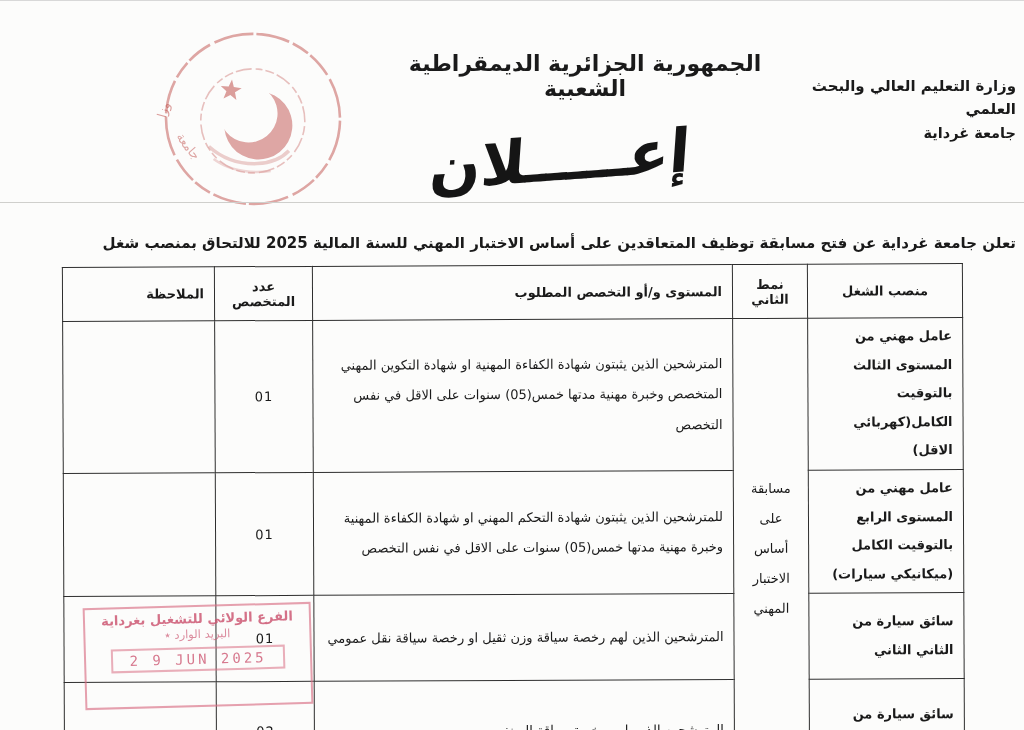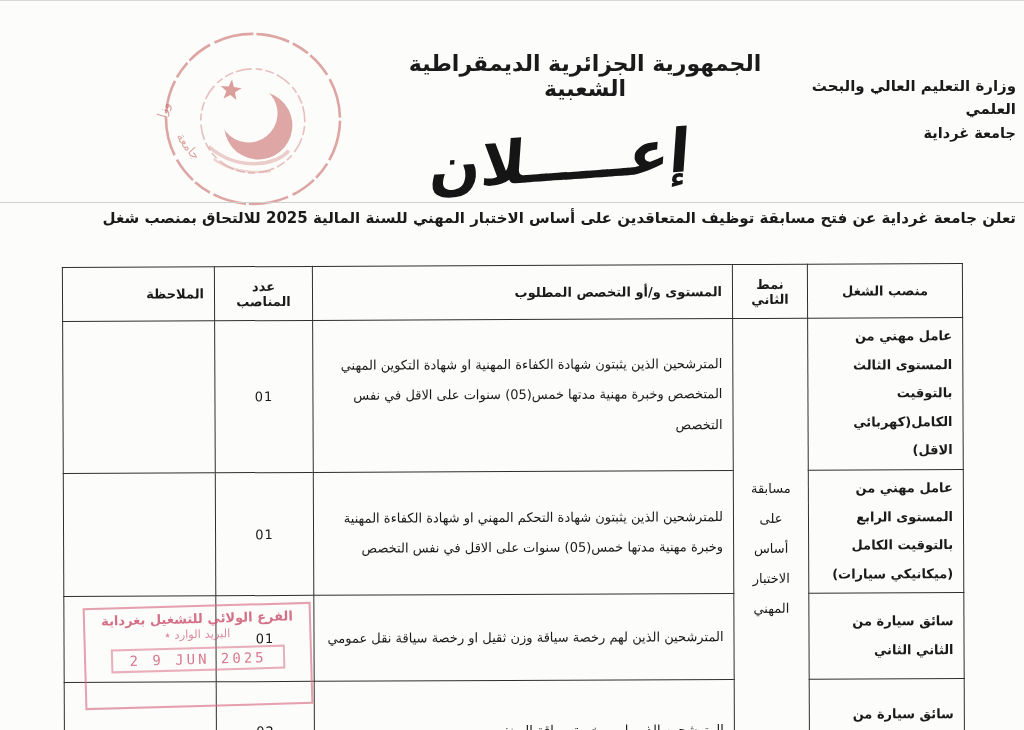--- a/index.html
+++ b/index.html
@@ -19,21 +19,21 @@
   }
   .hdr-right .ministry{font-size:15px;}
   .hdr-right .university{font-size:14.5px;}
   .calligraphy{
     position:absolute;top:118px;left:405px;width:310px;height:80px;
     font-size:60px;font-weight:bold;text-align:center;line-height:80px;
     transform:rotate(-4deg) skewX(-8deg);color:#151515;
   }
   .divider{position:absolute;top:201px;left:0;width:1024px;height:1px;background:#cfcfcc;}
   .intro{
-    position:absolute;top:205px;right:8px;left:60px;
+    position:absolute;top:230px;right:8px;left:60px;
     text-align:right;font-size:15px;font-weight:bold;line-height:1.6;
   }
   table.jobs{
     position:absolute;top:264px;left:63px;width:900px;
     border-collapse:collapse;table-layout:fixed;direction:rtl;
     transform:rotate(-0.25deg);
   }
   table.jobs th,table.jobs td{
     border:1.5px solid #2e2e2e;vertical-align:middle;
     font-size:13px;padding:4px 10px;overflow:hidden;
@@ -110,21 +110,21 @@
         <col style="width:75px">
         <col style="width:420px">
         <col style="width:98px">
         <col style="width:152px">
     </colgroup>
     <tbody>
         <tr class="hdr">
       <th>منصب الشغل</th>
       <th>نمط الثاني</th>
       <th class="lvl">المستوى و/أو التخصص المطلوب</th>
-      <th>عدد المناصب</th>
+      <th>عدد المتخصص</th>
       <th class="note">الملاحظة</th>
     </tr>
     <tr class="r1">
       <td class="pos">عامل مهني من المستوى الثالث بالتوقيت الكامل(كهربائي الاقل)</td>
       <td class="mode" rowspan="4">مسابقة على أساس الاختبار المهني</td>
       <td class="lvl">المترشحين الذين  يثبتون  شهادة الكفاءة المهنية او شهادة التكوين المهني المتخصص وخبرة مهنية مدتها خمس(05) سنوات على الاقل في نفس التخصص</td>
       <td class="cnt">01</td>
       <td class="note"></td>
     </tr>
     <tr class="r2">

